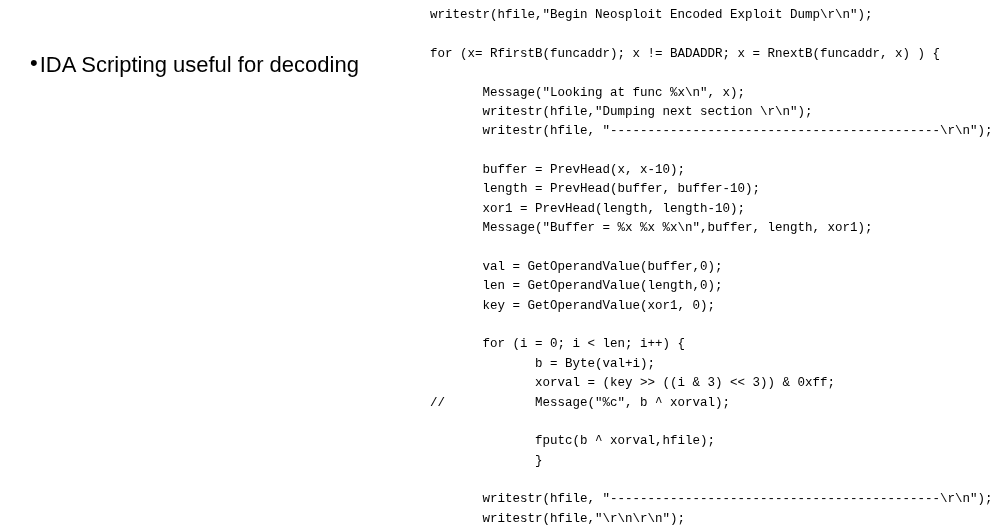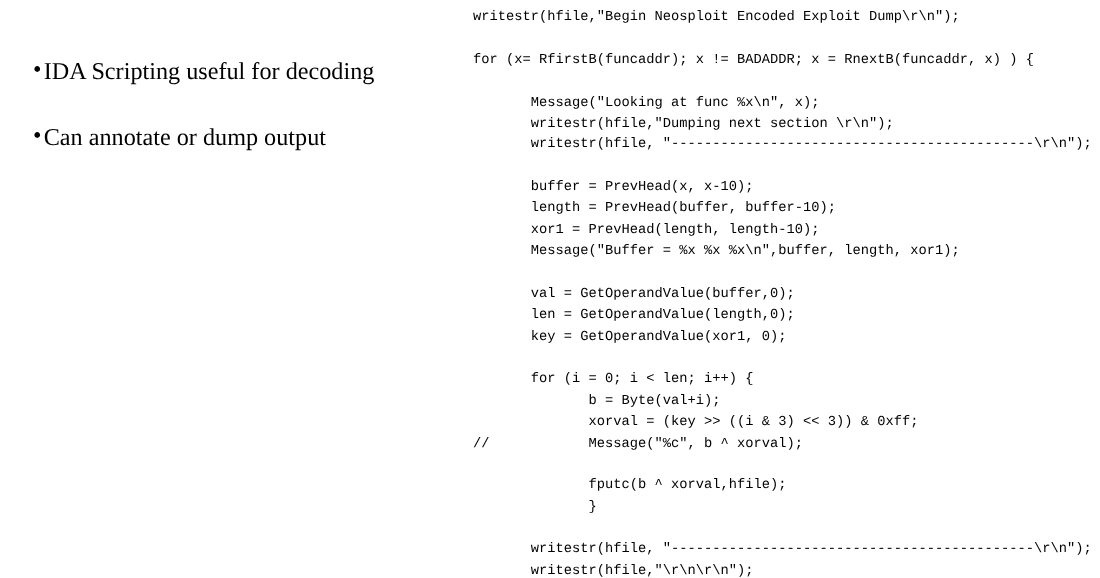--- a/index.html
+++ b/index.html
@@ -14,21 +14,20 @@
       overflow: hidden;
     }
     .slide {
       display: flex;
       width: 100%;
       height: 100%;
     }
     .left {
       width: 43%;
       padding: 48px 12px 0 30px;
-      font-family: Liberation Serif, serif;
     }
     .right {
       width: 57%;
       padding: 6px 10px 0 0;
     }
     .bullet {
       font-size: 22px;
       line-height: 1.35;
       margin: 0 0 28px 0;
     }
@@ -45,23 +44,20 @@
       color: #000;
     }
   </style>
 </head>
 <body>
 
 <div class="slide">
   <div class="left">
     <p class="bullet">
       <span class="dot">•</span><span>IDA Scripting useful for decoding</span>
-    </p>
-    <p class="bullet">
-      <span class="dot">•</span><span>Can annotate or dump output</span>
     </p>
   </div>
   <div class="right">
     <div class="code" id="code-out">writestr(hfile,"Begin Neosploit Encoded Exploit Dump\r\n");
 
 for (x= RfirstB(funcaddr); x != BADADDR; x = RnextB(funcaddr, x) ) {
 
        Message("Looking at func %x\n", x);
        writestr(hfile,"Dumping next section \r\n");
        writestr(hfile, "--------------------------------------------\r\n");

